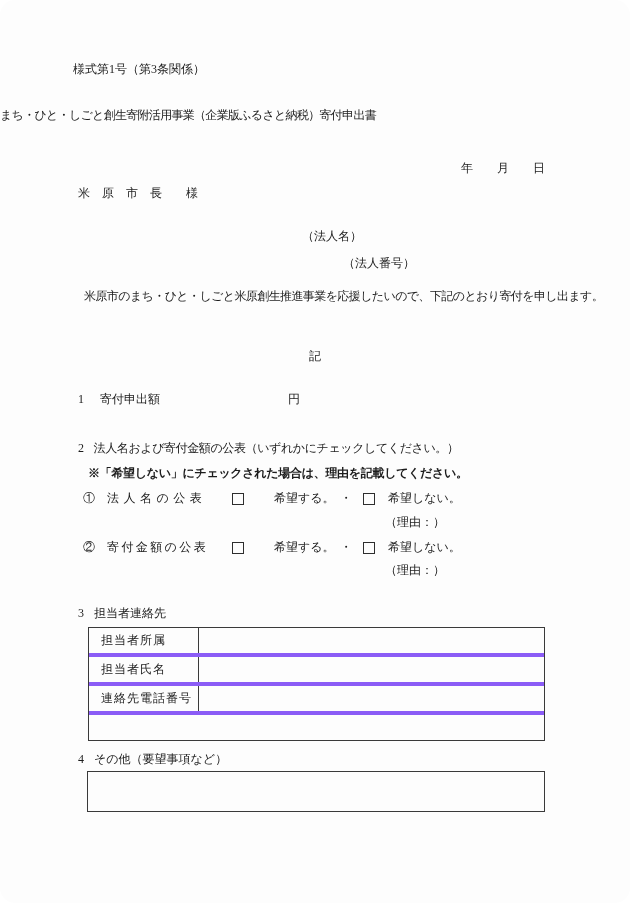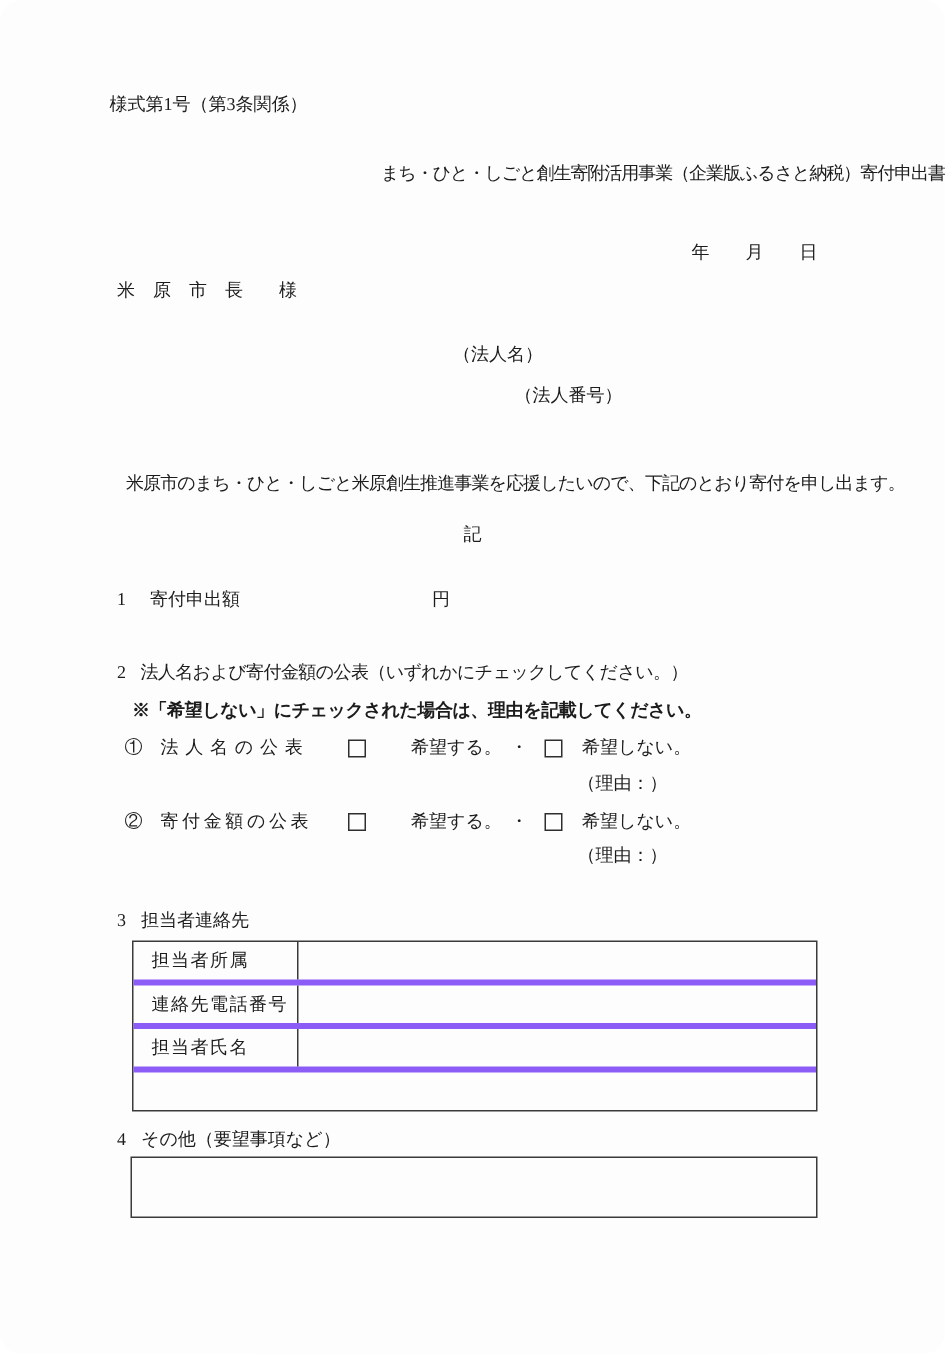--- a/index.html
+++ b/index.html
@@ -9,26 +9,26 @@
     background:#fdfdfd;
     font-family:"Liberation Serif","DejaVu Serif",serif;
     color:#1c1c1c;
     font-size:12px;
     line-height:15px;
     overflow:hidden;
     border-radius:15px;
   }
   .abs { position:absolute; white-space:nowrap; }
   .form-number { left:73px; top:62px; }
-  .doc-title { left:0; right:0; top:108px; text-align:right; letter-spacing:-0.7px;padding-left:28px; }
+  .doc-title { left:0; right:0; top:108px; text-align:left; letter-spacing:-0.7px; }
   .date-line { right:85px; top:161px; text-align:right;margin-left:48px; }
   .addressee { left:78px; top:186px; }
   .corp-name { left:302px; top:229px; }
   .corp-number { left:302px; top:256px;margin-left:41px; }
-  .intro { left:84px; top:315px; letter-spacing:-0.6px;text-align:center; }
+  .intro { left:84px; top:289px; letter-spacing:-0.6px;text-align:center; }
   .ki { left:0; right:0; top:349px; text-align:center; }
 
   .sec-line { position:absolute; }
   .sec1 { left:78px; top:392px; width:470px; }
   .sec1 .num { position:absolute; left:0; top:0; }
   .sec1 .lbl { position:absolute; left:22px; top:0; }
   .sec1 .amount { position:absolute; left:90px; top:0; width:115px; height:14px; }
   .sec1 .unit { position:absolute; left:210px; top:0; }
 
   .sec2-head { left:78px; top:441px; letter-spacing:-0.4px; }
@@ -154,25 +154,25 @@
   <div class="abs sec3-head">
     <span class="num">3</span><span>担当者連絡先</span>
   </div>
 
   <div class="contact-table">
     <div class="ct-row">
       <div class="ct-label">担当者所属</div>
       <div class="ct-value"></div>
     </div>
     <div class="ct-row">
-      <div class="ct-label">連絡先電話番号</div>
+      <div class="ct-label">担当者氏名</div>
       <div class="ct-value"></div>
     </div>
     <div class="ct-row">
-      <div class="ct-label">担当者氏名</div>
+      <div class="ct-label">連絡先電話番号</div>
       <div class="ct-value"></div>
     </div>
     <div class="ct-row">
       <div class="ct-value"></div>
     </div>
   </div>
 
   <div class="abs sec4-head">
     <span class="num">4</span><span>その他（要望事項など）</span>
   </div>

